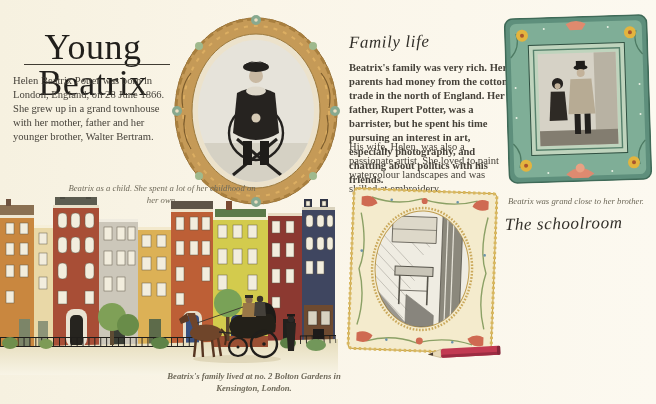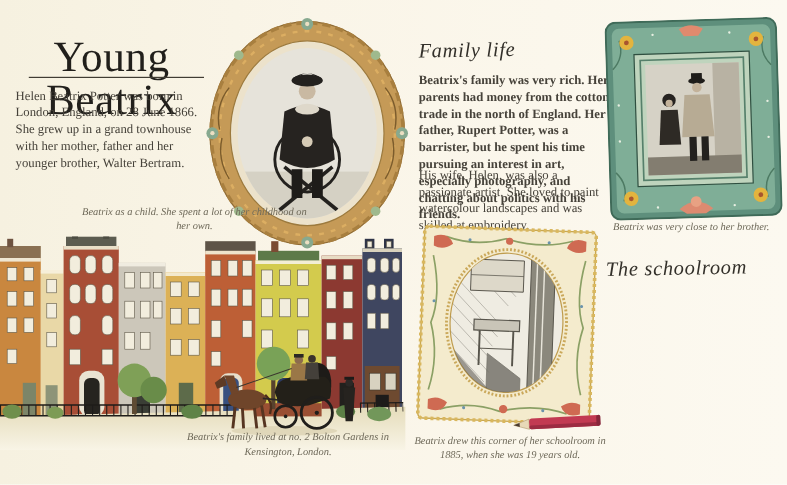--- a/index.html
+++ b/index.html
@@ -12,24 +12,24 @@
   .page-title{
     left:10px; top:29px; width:166px; text-align:center;
     font-size:36px; letter-spacing:.5px; color:#211f1b; line-height:1;
   }
   .title-rule{left:24px; top:64px; width:146px; height:1px; background:#403c33;}
   .body-text{
     font-size:10.6px; line-height:1.32; color:#46423a; text-align:left;
   }
   .intro{left:13px; top:74px; width:157px;}
   .caption{
-    font-size:8.7px; font-style:italic; color:#6f6a5a; text-align:center; line-height:1.35;
+    font-size:8.7px; font-style:italic; color:#6f6a5a; text-align:center; line-height:1.35;margin-top:12px;
   }
   .cap-child{left:62px; top:171px; width:200px;}
-  .cap-street{left:136px; top:359px; width:208px;}
+  .cap-street{left:150px; top:359px; width:208px;font-weight:bold;}
   .script-head{
     font-style:italic; font-size:17px; color:#33302a; letter-spacing:.6px;
     transform:rotate(-1deg); transform-origin:left bottom;
   }
   .head-family{left:349px; top:33px; width:170px;}
   .head-school{left:505px; top:215px; width:170px;}
   .fam-p1{left:349px; top:61px; width:159px;font-weight:bold;}
   .fam-p2{left:349px; top:140px; width:159px;}
   .sch-p1{left:505px; top:247px; width:151px;}
   .sch-p2{left:505px; top:315px; width:151px;}
@@ -353,21 +353,21 @@
         <rect x="78" y="98" width="6" height="20" fill="#23211e"></rect>
       </g>
       <g>
         <circle cx="52" cy="67" r="5.6" fill="#262320"></circle>
         <circle cx="52" cy="69.5" r="3" fill="#c3b29a"></circle>
         <path d="M45,75 L59,75 L61,104 L43,104 Z" fill="#2e2a25"></path>
       </g>
     </g>
   </svg>
 
-  <div class="abs caption cap-brother">Beatrix was very close to her brother.</div>
+  <div class="abs caption cap-brother">Beatrix was grand close to her brother.</div>
 
   <svg class="abs school-frame" width="147" height="164" viewBox="0 0 147 164">
     <rect x="2" y="2" width="143" height="160" rx="4" fill="#f4ebcd" stroke="#c9a850" stroke-width="1.2"></rect>
     <rect x="2" y="2" width="143" height="160" rx="4" fill="none" stroke="#d9b75e" stroke-width="3" stroke-dasharray="2.5 2.5"></rect>
     <g stroke="#8ba065" stroke-width="1.4" fill="none">
       <path d="M20,10 Q45,18 70,10 Q100,18 126,10"></path>
       <path d="M20,154 Q45,146 70,154 Q100,146 126,154"></path>
       <path d="M10,26 Q18,60 10,82 Q18,110 10,138"></path>
       <path d="M137,26 Q129,60 137,82 Q129,110 137,138"></path>
     </g>
@@ -422,17 +422,16 @@
   </svg>
 
   <svg class="abs pencil" width="76" height="16" viewBox="0 0 76 16">
     <polygon points="1,8.5 14,4 14,12.5" fill="#e8d9b8" stroke="#b09a6e" stroke-width="0.5"></polygon>
     <polygon points="1,8.5 6,6.9 6,10.2" fill="#4a3b30"></polygon>
     <rect x="14" y="3.5" width="59" height="9" rx="2" fill="#c23a52"></rect>
     <rect x="14" y="9.5" width="59" height="3" rx="1.5" fill="#9c2c42"></rect>
     <rect x="70" y="3.5" width="3.5" height="9" rx="1.5" fill="#86263a"></rect>
   </svg>
 
-  <div class="abs caption cap-drawing">Beatrix drew this corner of her schoolroom in 1885, when she was 19 years old.</div>
 
   <div class="abs script-head head-school">The schoolroom</div>
 
 </div>
 
 </body></html>

